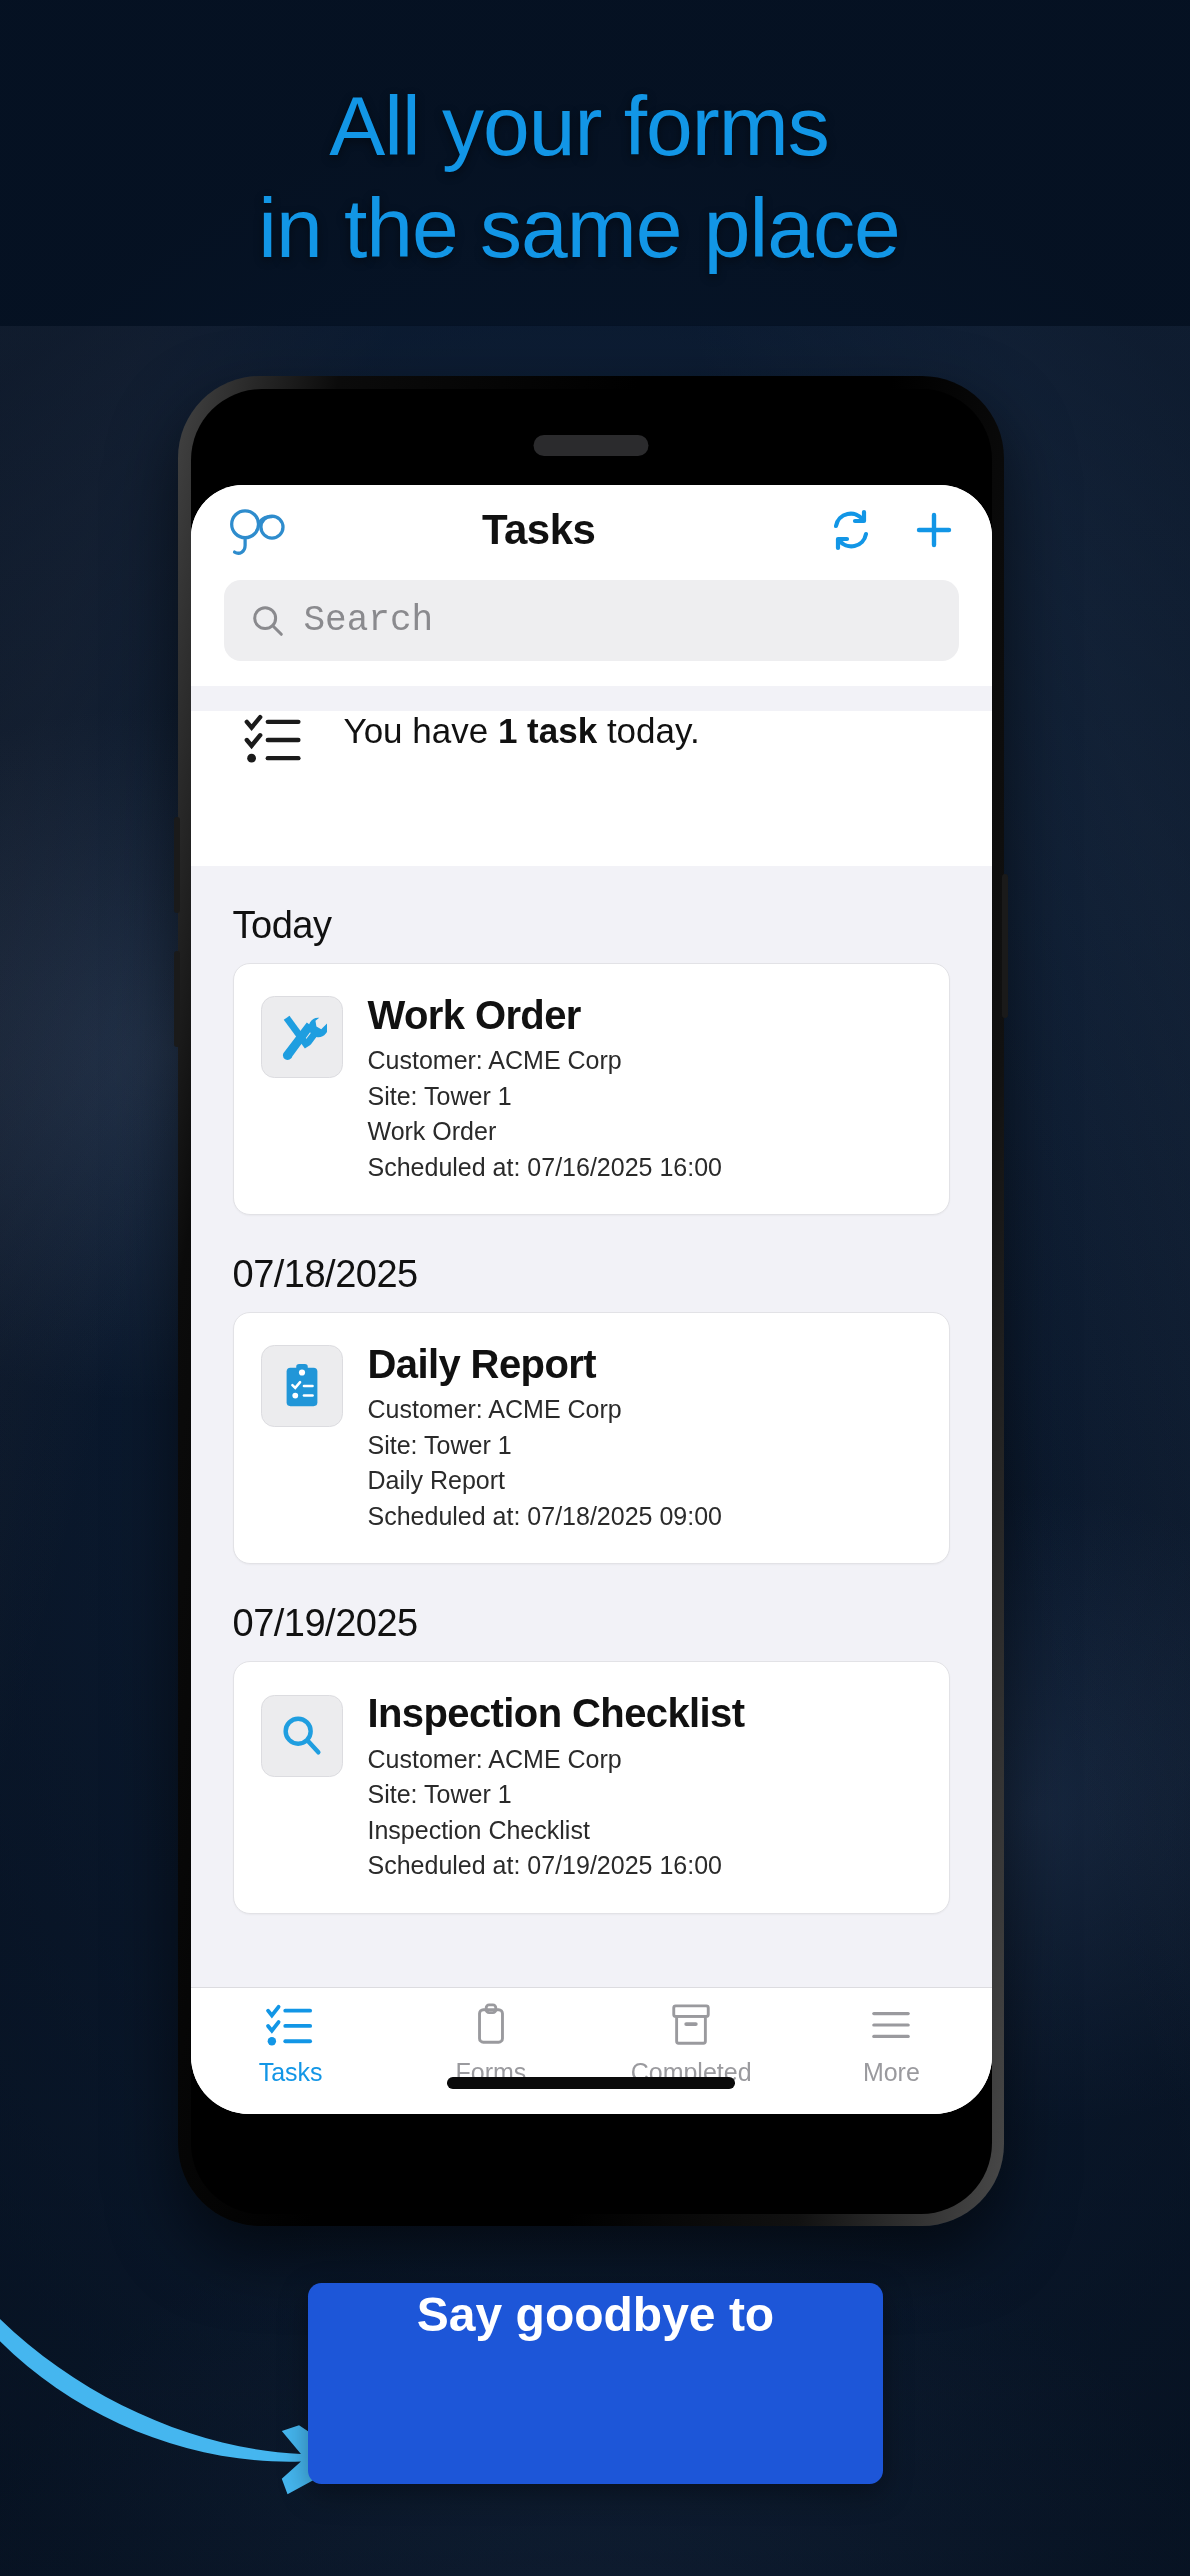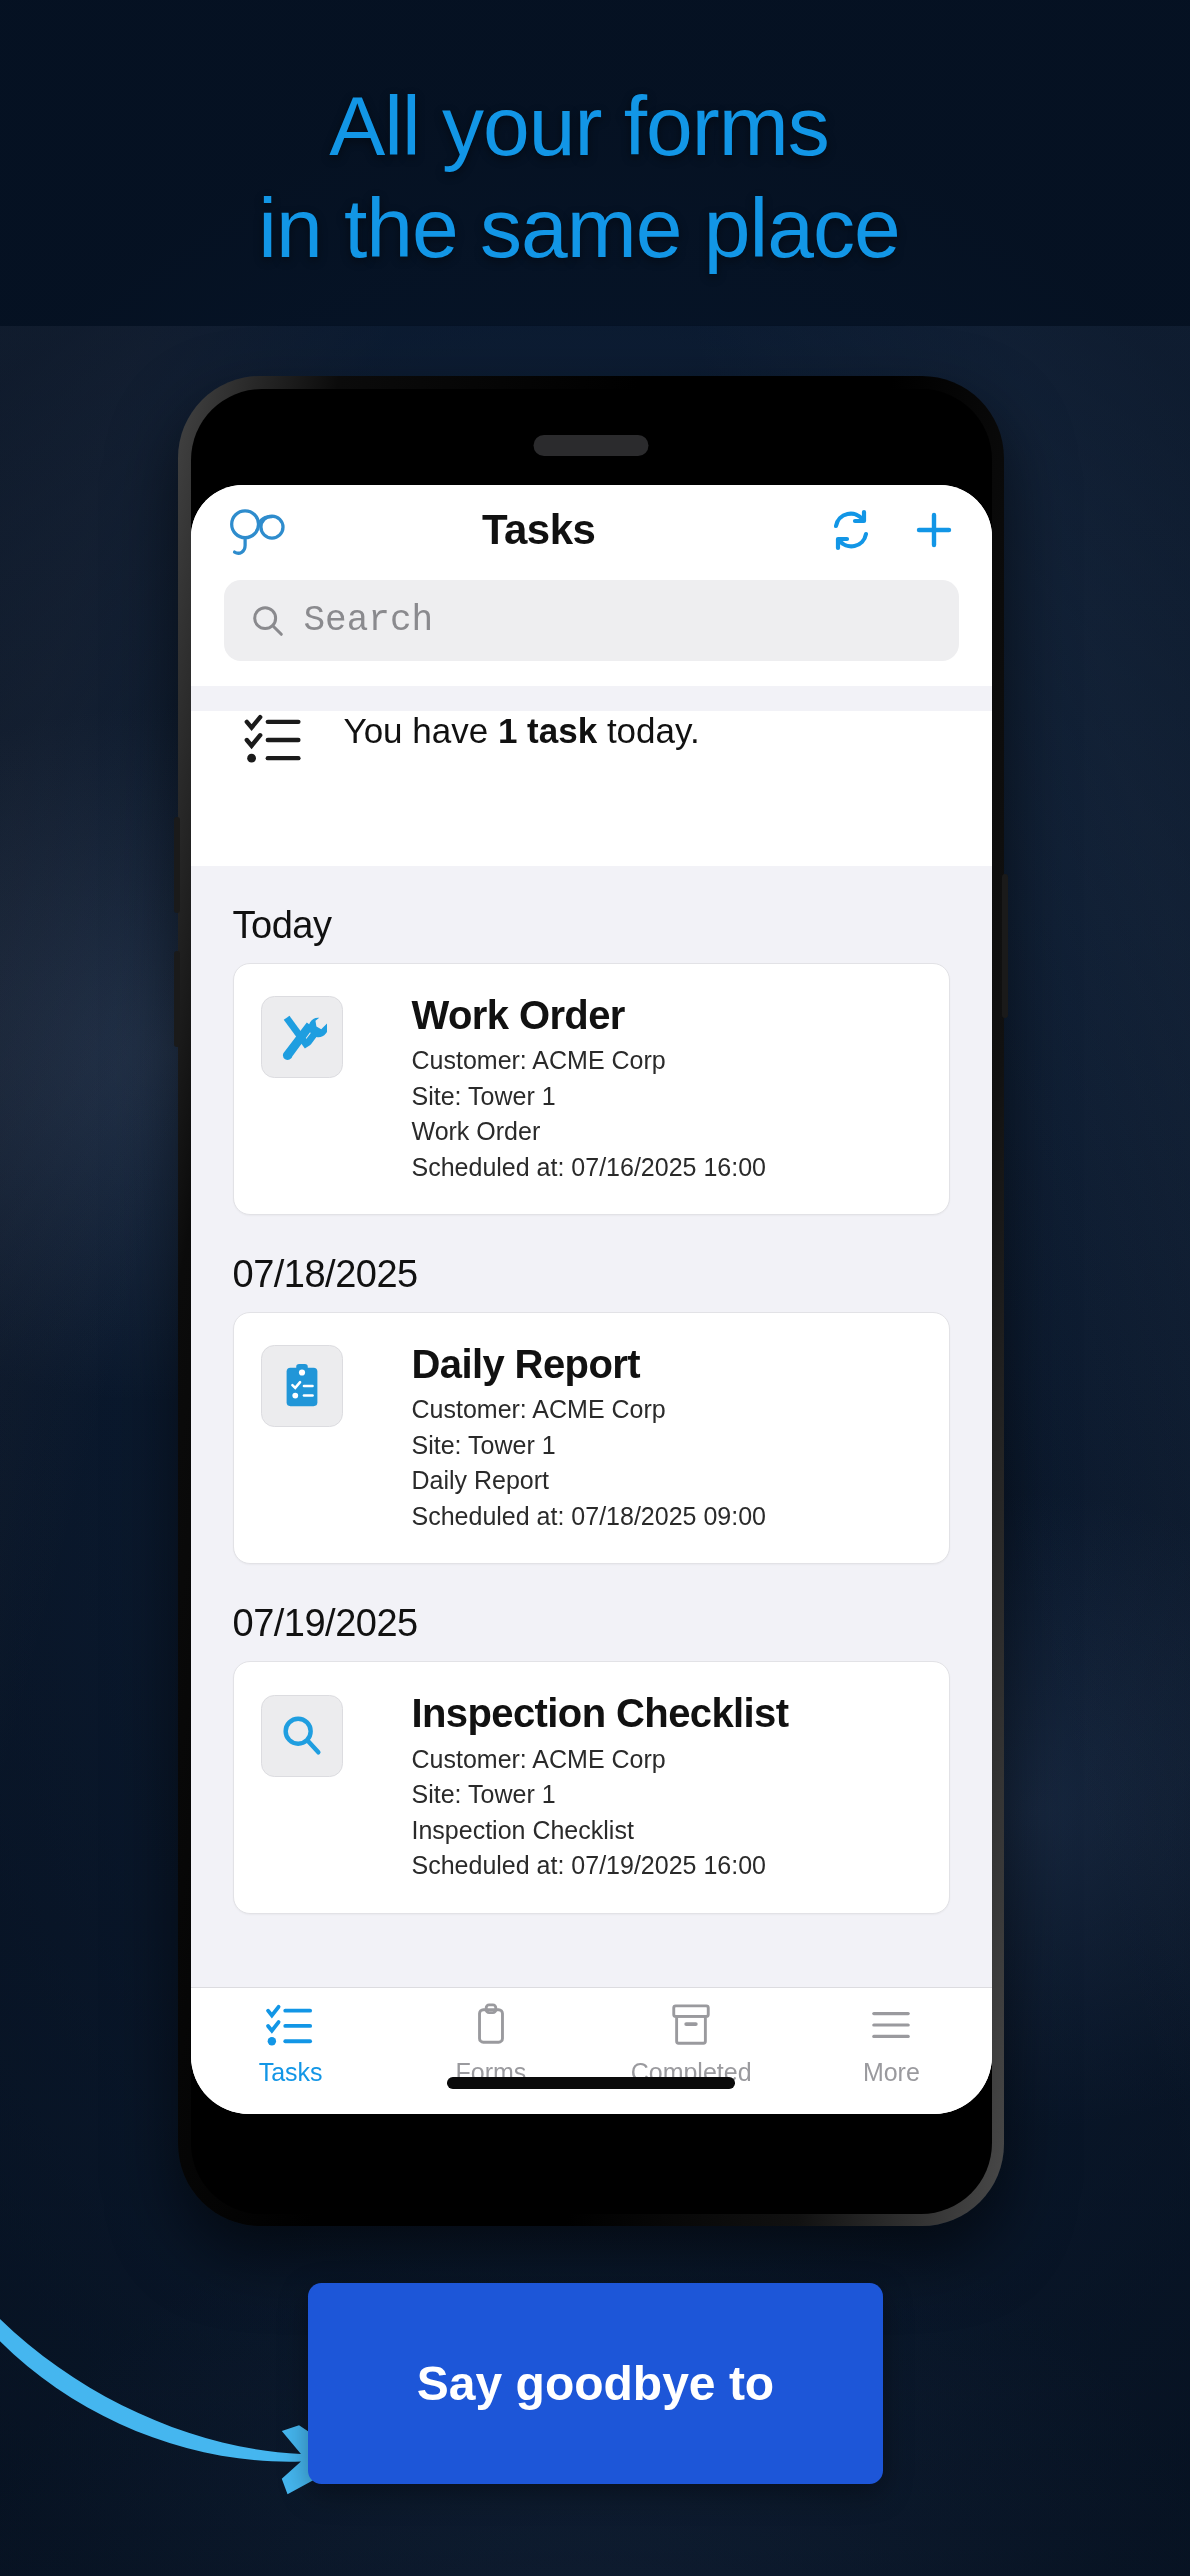--- a/index.html
+++ b/index.html
@@ -135,21 +135,20 @@
     font-size:38px; font-weight:normal; color:#111;
     padding:21px 42px 15.3px; letter-spacing:-0.5px;
   }
   .card{
     margin:0 42px 17px;
     background:#fff; border:1px solid #e2e2e6;
     border-radius:17px;
     padding:29px 29px 29px 27px;
     display:flex; align-items:flex-start;
     box-shadow:0 1px 1.9px rgba(0,0,0,.04);
-    gap:44px;
   }
   .card-icon{
     width:82px; height:82px; flex:0 0 auto;
     border-radius:13.4px; background:#ececee; border:1px solid #dcdce0;
     display:flex; align-items:center; justify-content:center;
     margin-right:25px; margin-top:3.8px;
   }
   .card-body{ flex:1 1 auto; min-width:0; }
   .card-title{ font-size:40px; font-weight:bold; color:#111; letter-spacing:-0.6px; margin-bottom:5.8px; }
   .card-line{ font-size:25px; color:#2a2a2a; line-height:1.42; }
@@ -175,21 +174,21 @@
   
   #cta{
     position:absolute; left:453px; top:2283px;
     width:285px; height:0;
   }
   #cta-banner{
     position:absolute; left:0; top:0;
     width:575px; height:201px; margin-left:-145px;
     background:#1d56d8;
     border-radius:13.4px;
-    display:flex; align-items:center; justify-content:center;
+    display:flex; align-items:flex-start; justify-content:center;
     text-align:center;
     color:#fff; font-weight:bold; font-size:48px; line-height:1.32;
     box-shadow:0 9.6px 29px rgba(0,0,0,.35);
   }
   #arrow{ position:absolute; left:-5.7px; top:2243px; width:403px; height:278px; }
 </style>
 </head>
 <body>
 
 <div id="bg-top"></div>

